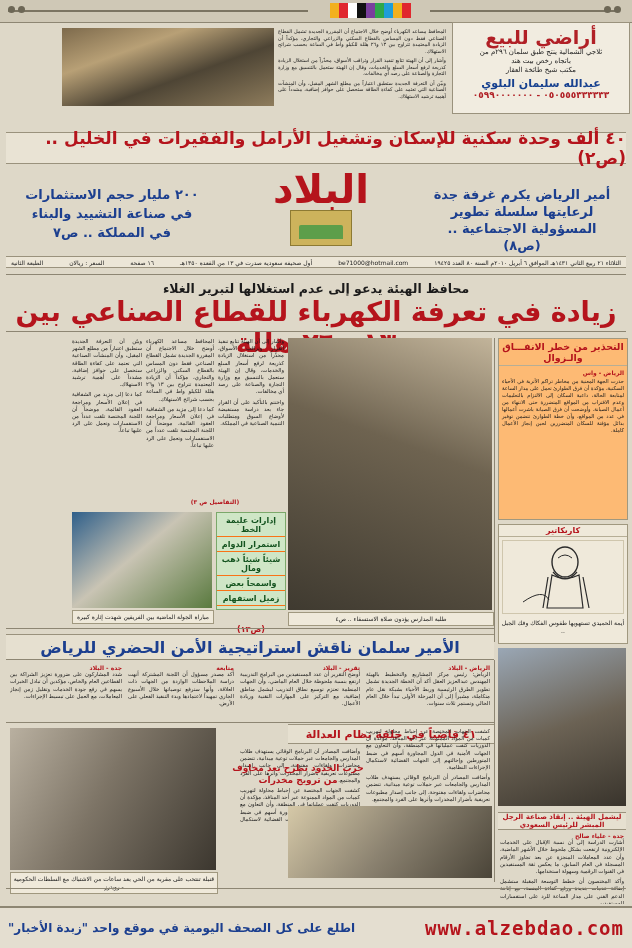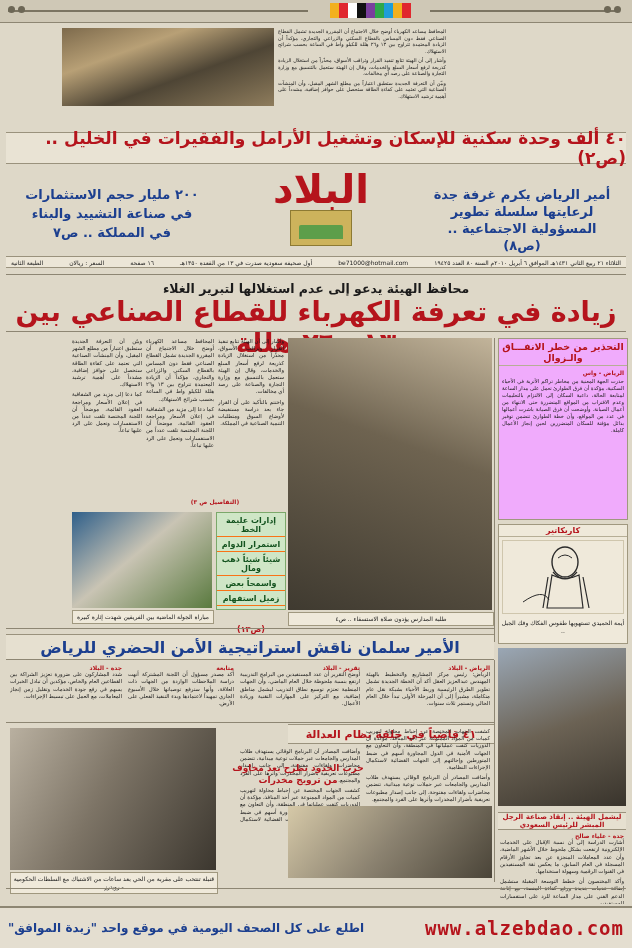--- a/index.html
+++ b/index.html
@@ -47,21 +47,21 @@
   .headline{position:absolute;top:296px;left:0;width:632px;text-align:center;font-size:27px;font-weight:bold;color:#b5141c;letter-spacing:-0.5px;}
   .rule{position:absolute;background:#8d8673;height:1px;}
   .vrule{position:absolute;background:#8d8673;width:1px;}
   
   .col{position:absolute;font-size:5.4px;line-height:7.2px;color:#1a1a1a;text-align:justify;overflow:hidden;}
   .col p{margin:0 0 3px 0;}
   .boxhead{
     position:absolute;text-align:center;font-weight:bold;color:#b5141c;font-size:10px;margin-top:34px;
   }
   .sub-red{color:#b5141c;font-weight:bold;}
-  .sidebar{position:absolute;background:#f0abfc;border:1px solid #a0987f;}
+  .sidebar{position:absolute;background:#fdba74;border:1px solid #a0987f;}
   .sb-title{text-align:center;font-size:9.5px;font-weight:bold;color:#b5141c;padding:2px 0;border-bottom:1px solid #b6ae96;}
   .sb-body{font-size:5.2px;line-height:7px;padding:3px;color:#1a1a1a;text-align:justify;}
   .greenbox{position:absolute;background:#cfe6c6;border:1px solid #7ba86a;}
   .greenbox .gb-item{font-size:8px;color:#14531f;font-weight:bold;text-align:center;padding:2.5px 0;border-bottom:1px solid #f97316;}
   .greenbox .gb-item:last-child{border-bottom:none;}
   .bluebar{
     position:absolute;background:#e6e0d0;border-top:1px solid #9a927d;border-bottom:1px solid #9a927d;
     text-align:center;color:#1c3f8f;font-size:16px;font-weight:bold;display:flex;align-items:center;justify-content:center;
   }
   .redbar{
@@ -119,20 +119,28 @@
   <div class="photo p1" style="top:28px;left:62px;width:212px;height:78px;">
       <div class="ph-inner"></div>
     </div>
 
   <div class="col" style="top:28px;left:278px;width:168px;height:80px;font-size:5px;line-height:6.5px;">
     <p>المحافظ مساعد الكهرباء أوضح خلال الاجتماع أن المقررة الجديدة تشمل القطاع الصناعي فقط دون المساس بالقطاع السكني والزراعي والتجاري، مؤكداً أن الزيادة المعتمدة تتراوح بين ١٣ و٢٦ هللة للكيلو واط في الساعة بحسب شرائح الاستهلاك.</p>
     <p>وأشار إلى أن الهيئة تتابع تنفيذ القرار وتراقب الأسواق، محذّراً من استغلال الزيادة كذريعة لرفع أسعار السلع والخدمات، وقال إن الهيئة ستعمل بالتنسيق مع وزارة التجارة والصناعة على رصد أي مخالفات.</p>
     <p>وبيّن أن التعرفة الجديدة ستطبق اعتباراً من مطلع الشهر المقبل، وأن المنشآت الصناعية التي تعتمد على كفاءة الطاقة ستحصل على حوافز إضافية، مشدداً على أهمية ترشيد الاستهلاك.</p>
   </div>
 
+  <div class="ad-box">
+    <div class="ad-title">أراضي للبيع</div>
+    <div class="ad-line">ثلاجي الشمالية ينتج طبق سلمان ٢٩٦م من</div>
+    <div class="ad-line">باتجاه رخص بيت هند</div>
+    <div class="ad-line">مكتب شيخ طائخة العقار</div>
+    <div class="ad-name">عبدالله سليمان البلوي</div>
+    <div class="ad-phone">٠٥٠٥٥٥٣٣٣٣٣٣ - ٠٥٩٩٠٠٠٠٠٠٠</div>
+  </div>
 
   <div class="banner-red">
     <span>٤٠ ألف وحدة سكنية للإسكان وتشغيل الأرامل والفقيرات في الخليل ..(ص٢)</span>
   </div>
 
   <div class="side-head" style="top:186px;left:432px;">أمير الرياض يكرم غرفة جدة لرعايتها سلسلة تطوير المسؤولية الاجتماعية ..(ص٨)</div>
 
   <div class="logo-wrap">
     <div class="logo-name">البلاد</div>
     <div class="logo-box"></div>
@@ -276,16 +284,16 @@
     </div>
 
   <div class="photo p7" style="top:806px;left:288px;width:204px;height:72px;">
       <div class="ph-inner"></div>
     </div>
 
   <div class="bottom-strip" style="top:888px;"></div>
 
   <div class="footer">
     <span class="url">www.alzebdao.com</span>
-    <span class="slogan">اطلع على كل الصحف اليومية في موقع واحد "زبدة الموافق"</span>
+    <span class="slogan">اطلع على كل الصحف اليومية في موقع واحد "زبدة الأخبار"</span>
   </div>
 
 </div>
 
 </body></html>

